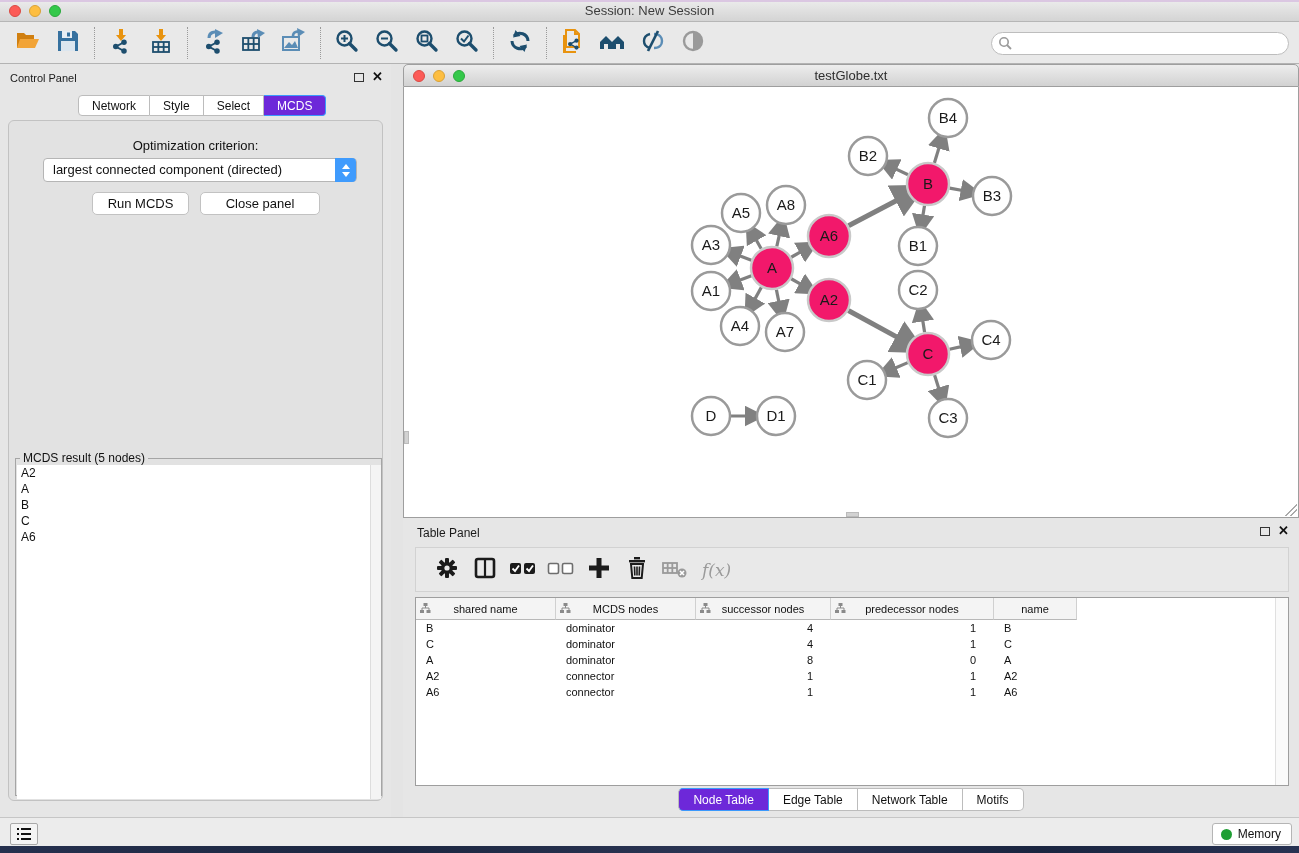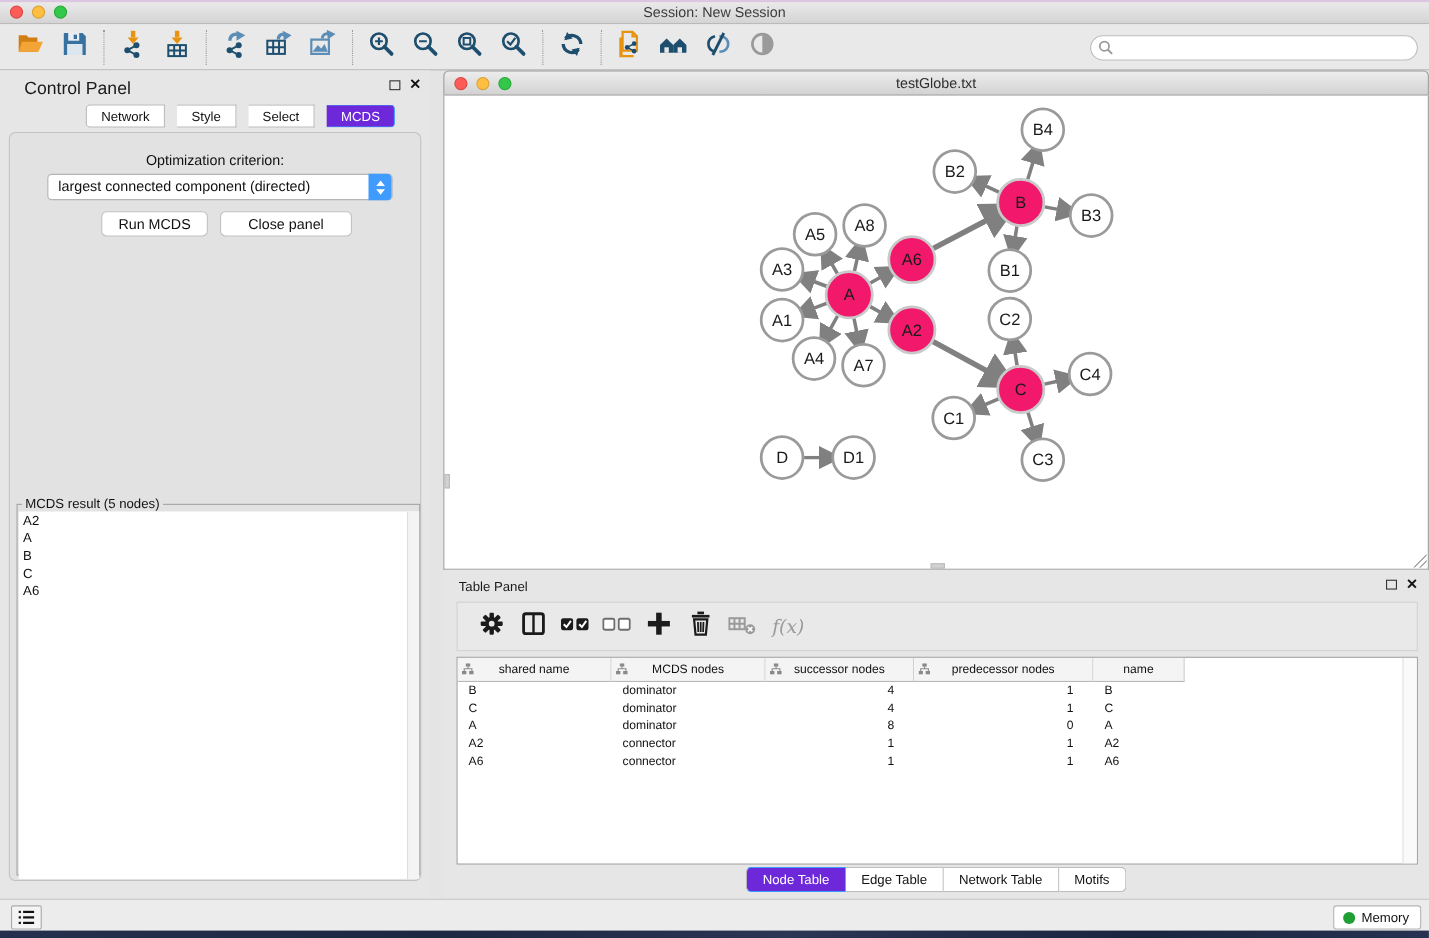--- a/index.html
+++ b/index.html
@@ -24,27 +24,27 @@
     border-bottom:1px solid #b3b3b3; display:flex; align-items:center; padding-left:8px; }
   .tb-btn { width:40px; height:36px; display:flex; align-items:center; justify-content:center; }
   .tb-sep { width:1px; height:32px; border-left:1px dotted #9a9a9a; margin:0 6px; }
   #search-wrap { position:absolute; right:10px; top:32px; width:298px; height:23px; }
   #search-input { width:100%; height:100%; border:1px solid #bdbdbd; border-radius:12px;
     background:#fff; padding-left:26px; font-size:12px; outline:none; }
   #search-icon { position:absolute; left:7px; top:4px; }
 
   
   #control-panel { left:0; top:64px; width:391px; height:753px; background:#e6e6e6; }
-  #cp-header { position:absolute; left:22px; top:8px; font-size:16px; color:#1a1a1a; }
+  #cp-header { position:absolute; left:10px; top:8px; font-size:11px; color:#1a1a1a; }
   .panel-icons { position:absolute; display:flex; gap:8px; align-items:center; }
   #cp-icons { right:8px; top:8px; }
   .float-icon { width:10px; height:9px; border:1.5px solid #333; display:inline-block; }
   .close-x { font-size:13px; font-weight:bold; color:#111; line-height:10px; }
 
-  .tabs-row { position:absolute; display:flex;gap:11px; }
+  .tabs-row { position:absolute; display:flex; }
   #cp-tabs { left:78px; top:31px; }
   .mac-tab { height:21px; padding:0 13px; background:#fff; border:1px solid #bcbcbc; border-left:none;
     font-size:12px; line-height:20px; color:#111; }
   .mac-tab:first-child { border-left:1px solid #bcbcbc; border-radius:4px 0 0 4px; }
   .mac-tab:last-child { border-radius:0 4px 4px 0; }
   .mac-tab.active { background:#6d28d9; border-color:#3b99fc; color:#fff; }
 
   #cp-inner { position:absolute; left:8px; top:56px; width:375px; height:681px;
     background:#e2e2e2; border:1px solid #c2c2c2; border-radius:6px; }
   #opt-label { position:absolute; left:0; top:17px; width:100%; text-align:center; font-size:13px; color:#111; }

